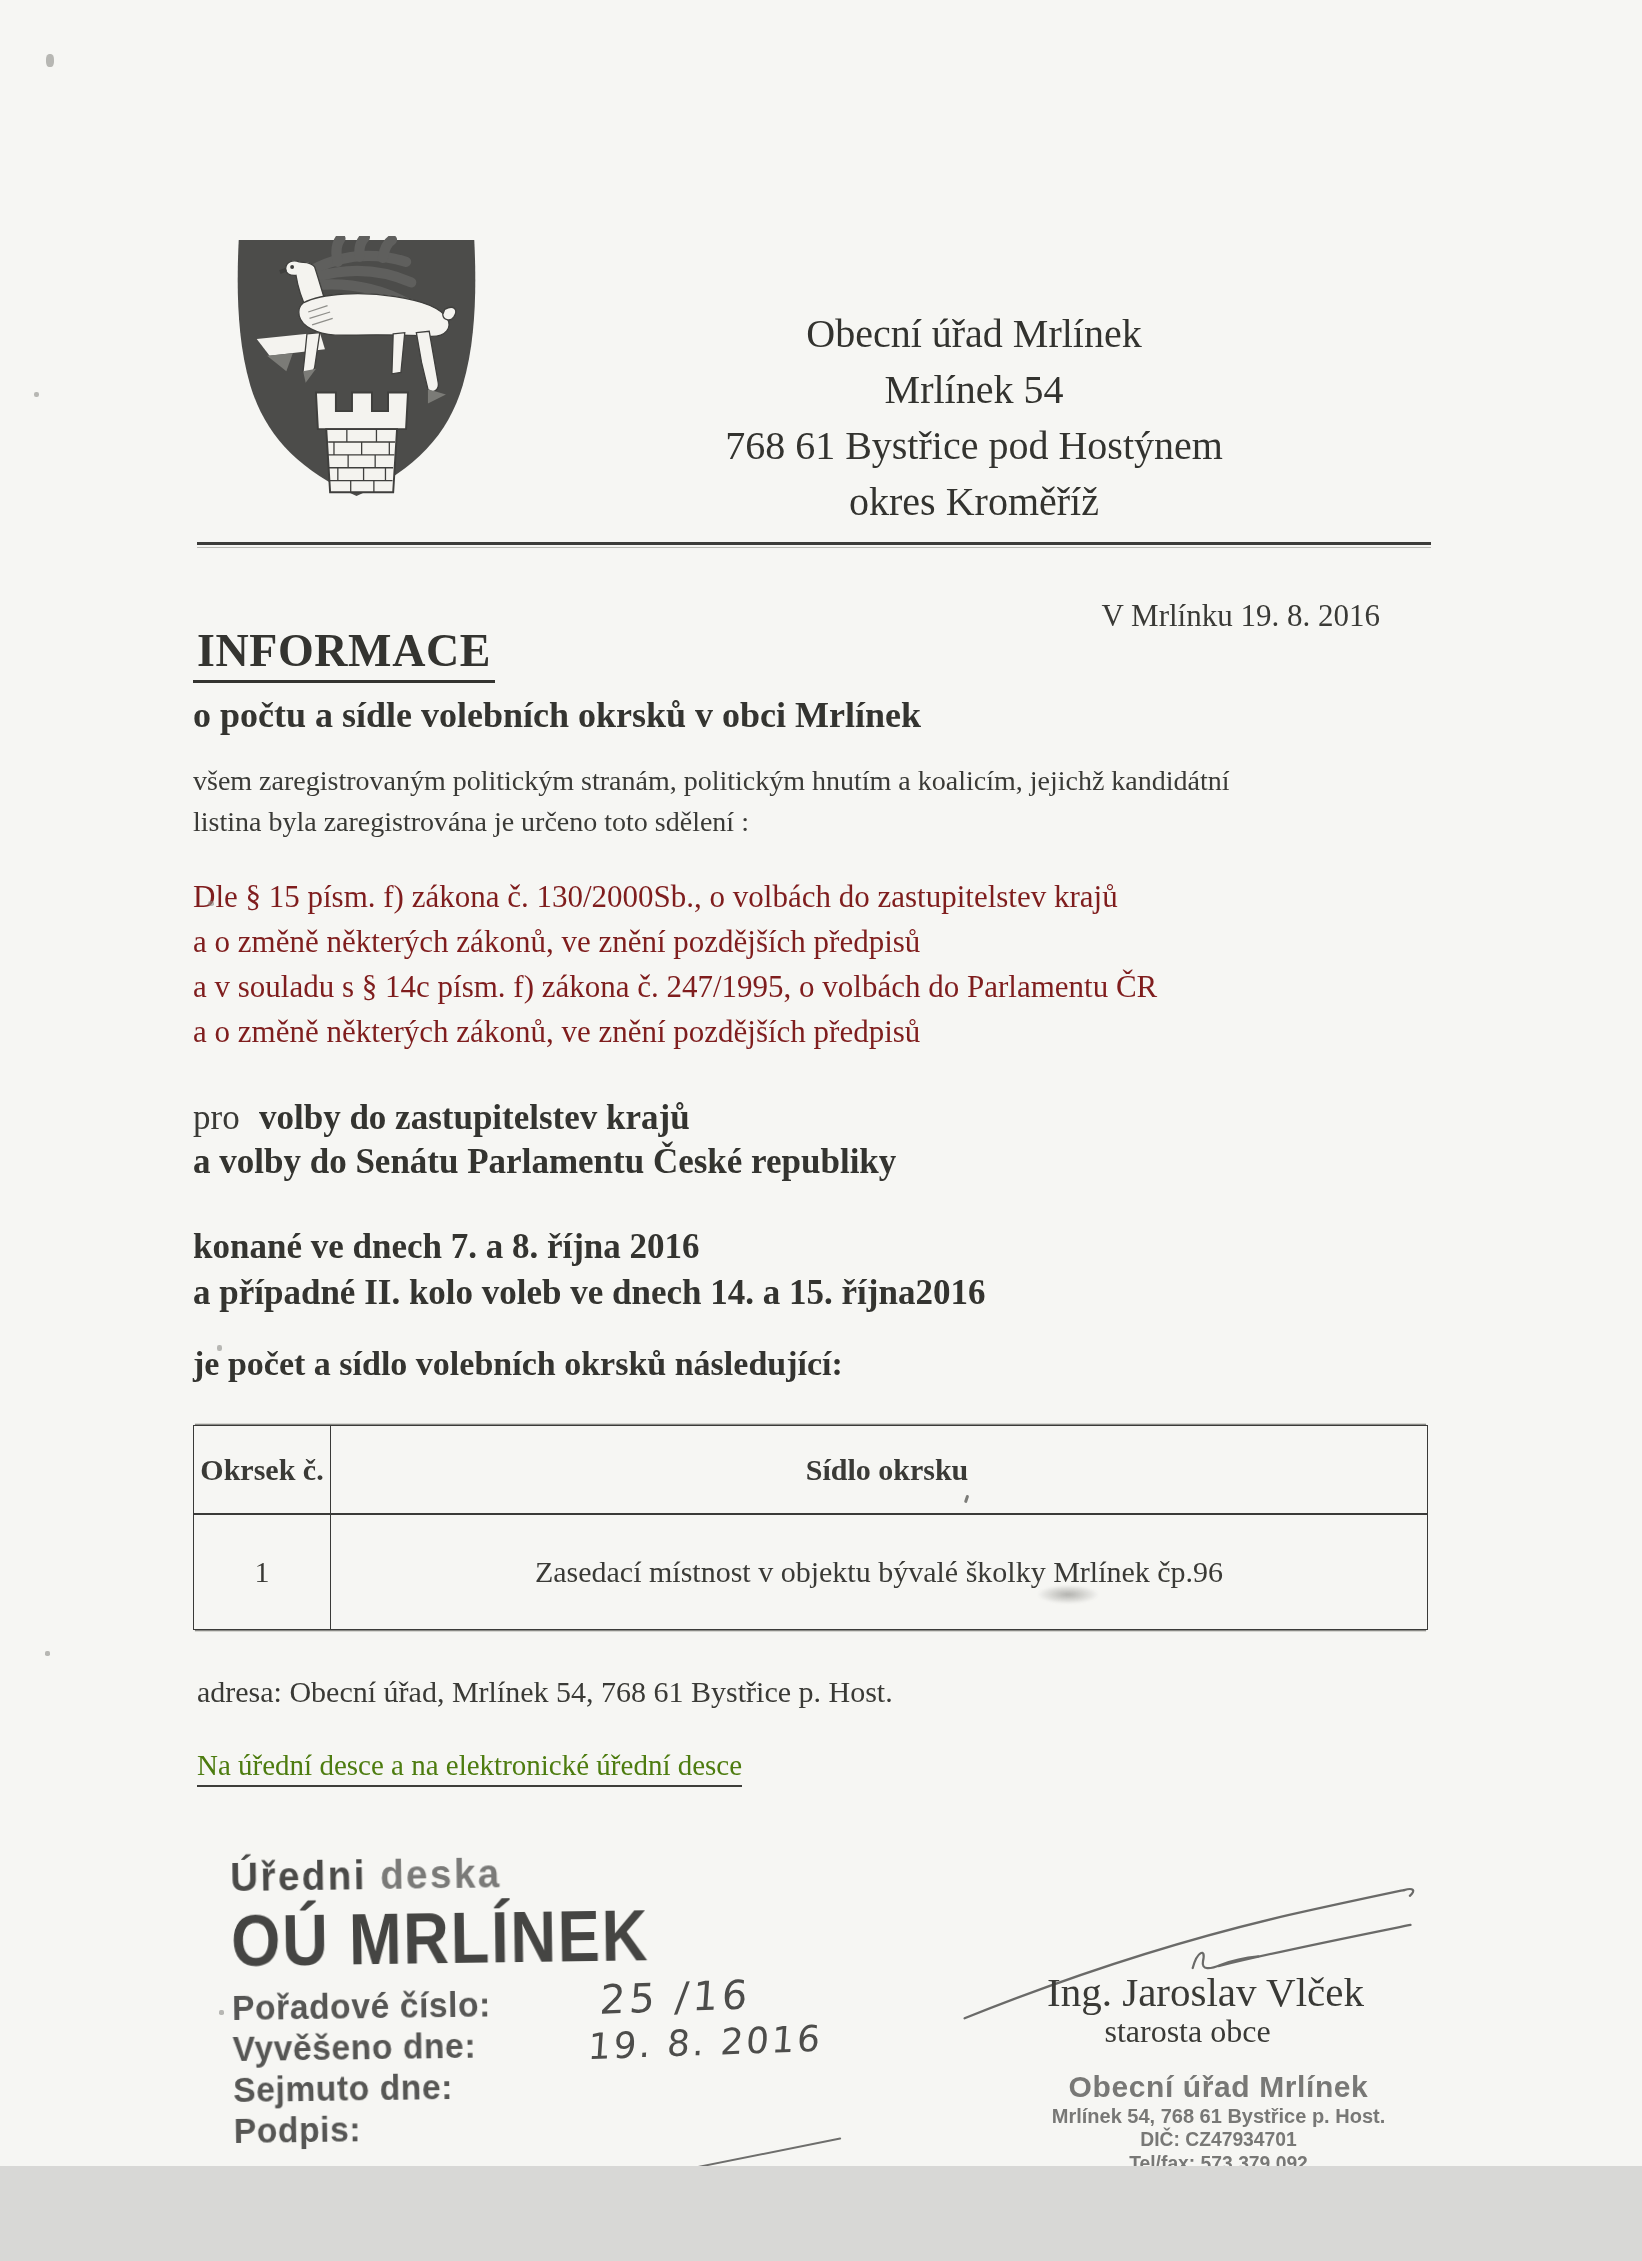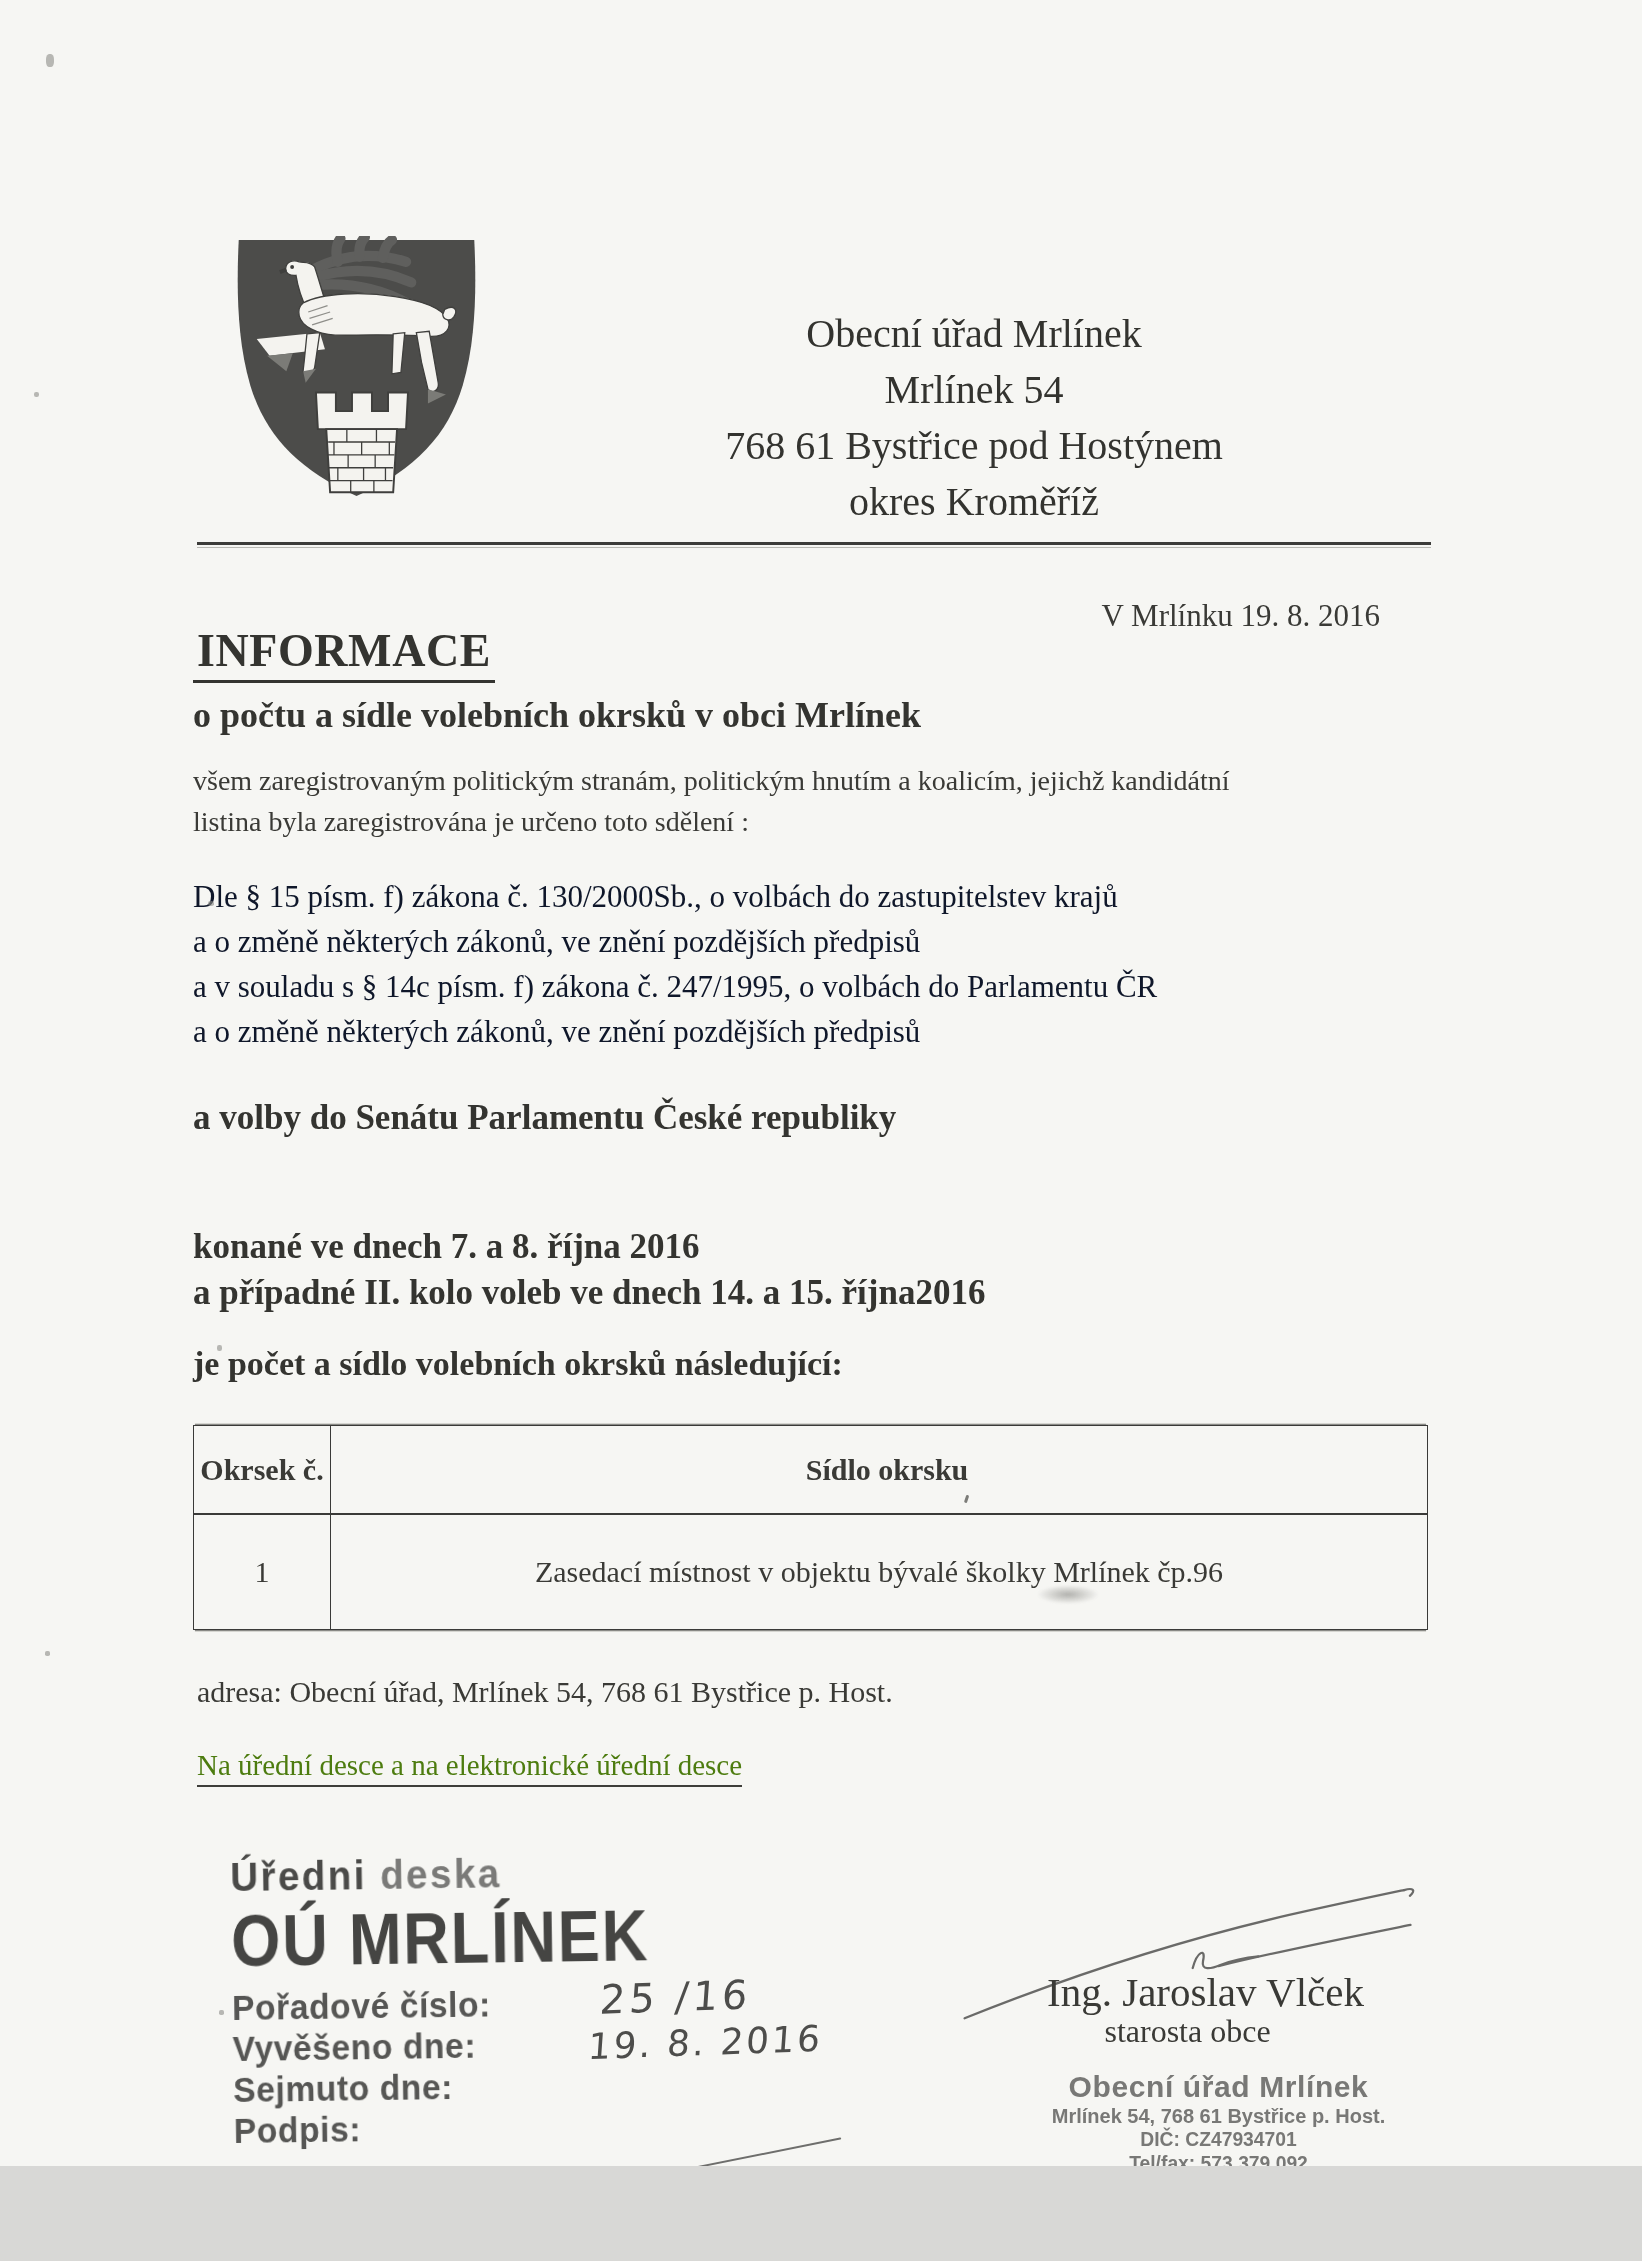--- a/index.html
+++ b/index.html
@@ -22,21 +22,21 @@
   
   .date-line{position:absolute;left:732px;top:598px;width:648px;text-align:right;font-size:31px;color:#3a3a36;}
   .center-col{position:absolute;left:193px;width:1237px;text-align:left;}
   .doc-title-wrap{top:624px;}
   .doc-title{
     display:inline-block;font-size:46px;font-weight:700;letter-spacing:0.6px;
     border-bottom:3.9px solid #343430;padding:0 3.9px 2.6px 3.9px;color:#343430;
   }
   .doc-subtitle{top:694px;font-size:36px;font-weight:700;color:#343430;}
   .intro{top:760px;font-size:28px;line-height:41px;color:#3a3a36;}
-  .legal{top:874px;font-size:31px;line-height:45px;color:#0f172a;}
+  .legal{top:874px;font-size:31px;line-height:45px;color:#7f1d1d;}
   .purpose{top:1096px;font-size:35px;line-height:44px;font-weight:700;color:#343430;}
   .purpose .pro{font-weight:400;margin-right:19.3px;color:#3a3a36;}
   .election-dates{top:1224px;font-size:35px;line-height:46px;font-weight:700;color:#343430;}
   .table-intro{top:1345px;font-size:34px;font-weight:700;color:#343430;}
   
   .tbl{
     position:absolute;left:193px;top:1425px;width:1235px;height:205px;
     border:1.9px solid #3a3a38;box-sizing:border-box;
     display:flex;flex-direction:column;font-size:30px;color:#3a3a36;
     box-shadow:0 -3.2px 0 -1.9px #8a8a86, 0 3.2px 0 -1.9px #8a8a86;
@@ -174,20 +174,23 @@
   </div>
 
   <div class="center-col legal">
     <div>Dle § 15 písm. f) zákona č. 130/2000Sb., o volbách do zastupitelstev krajů</div>
     <div>a o změně některých zákonů, ve znění pozdějších předpisů</div>
     <div>a v souladu s § 14c písm. f) zákona č. 247/1995, o volbách do Parlamentu ČR</div>
     <div>a o změně některých zákonů, ve znění pozdějších předpisů</div>
   </div>
 
   <div class="center-col purpose">
+    <div>
+      <span class="pro">pro</span><span>volby do zastupitelstev krajů</span>
+    </div>
     <div>a volby do Senátu Parlamentu České republiky</div>
   </div>
 
   <div class="center-col election-dates">
     <div>konané ve dnech 7. a 8. října 2016</div>
     <div>a případné II. kolo voleb ve dnech 14. a 15. října2016</div>
   </div>
 
   <div class="center-col table-intro">je počet a sídlo volebních okrsků následující:</div>
 

